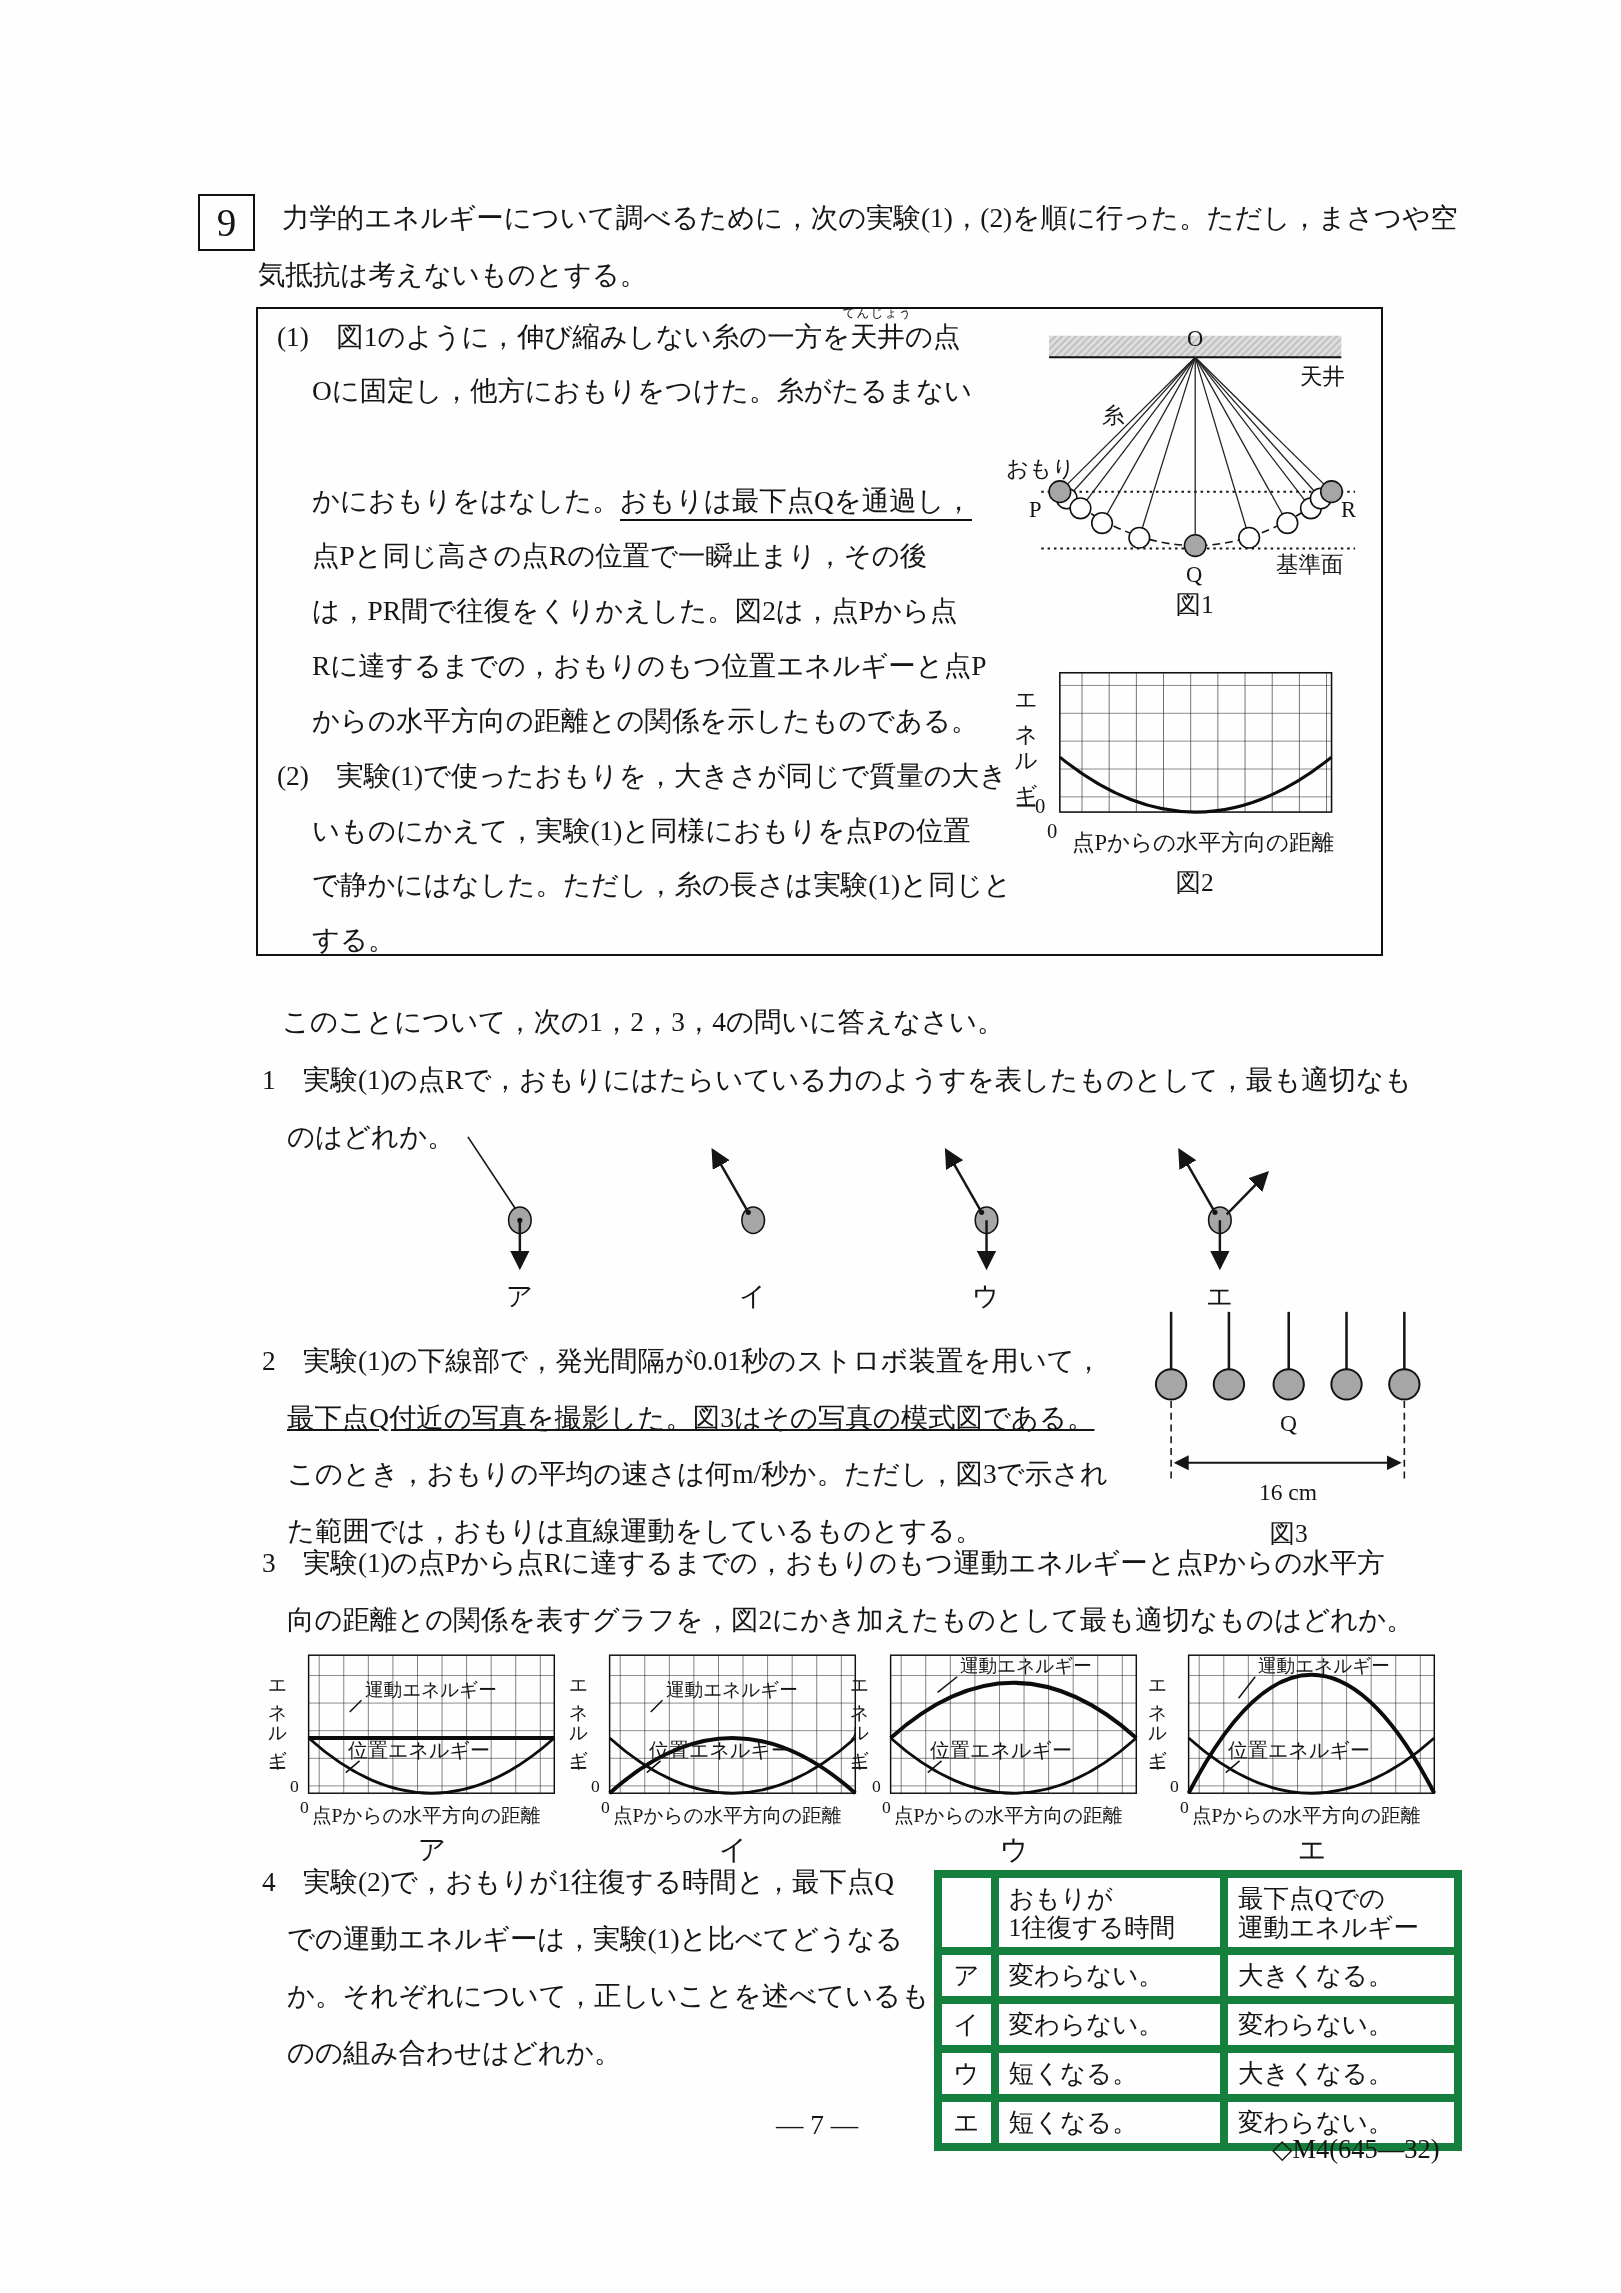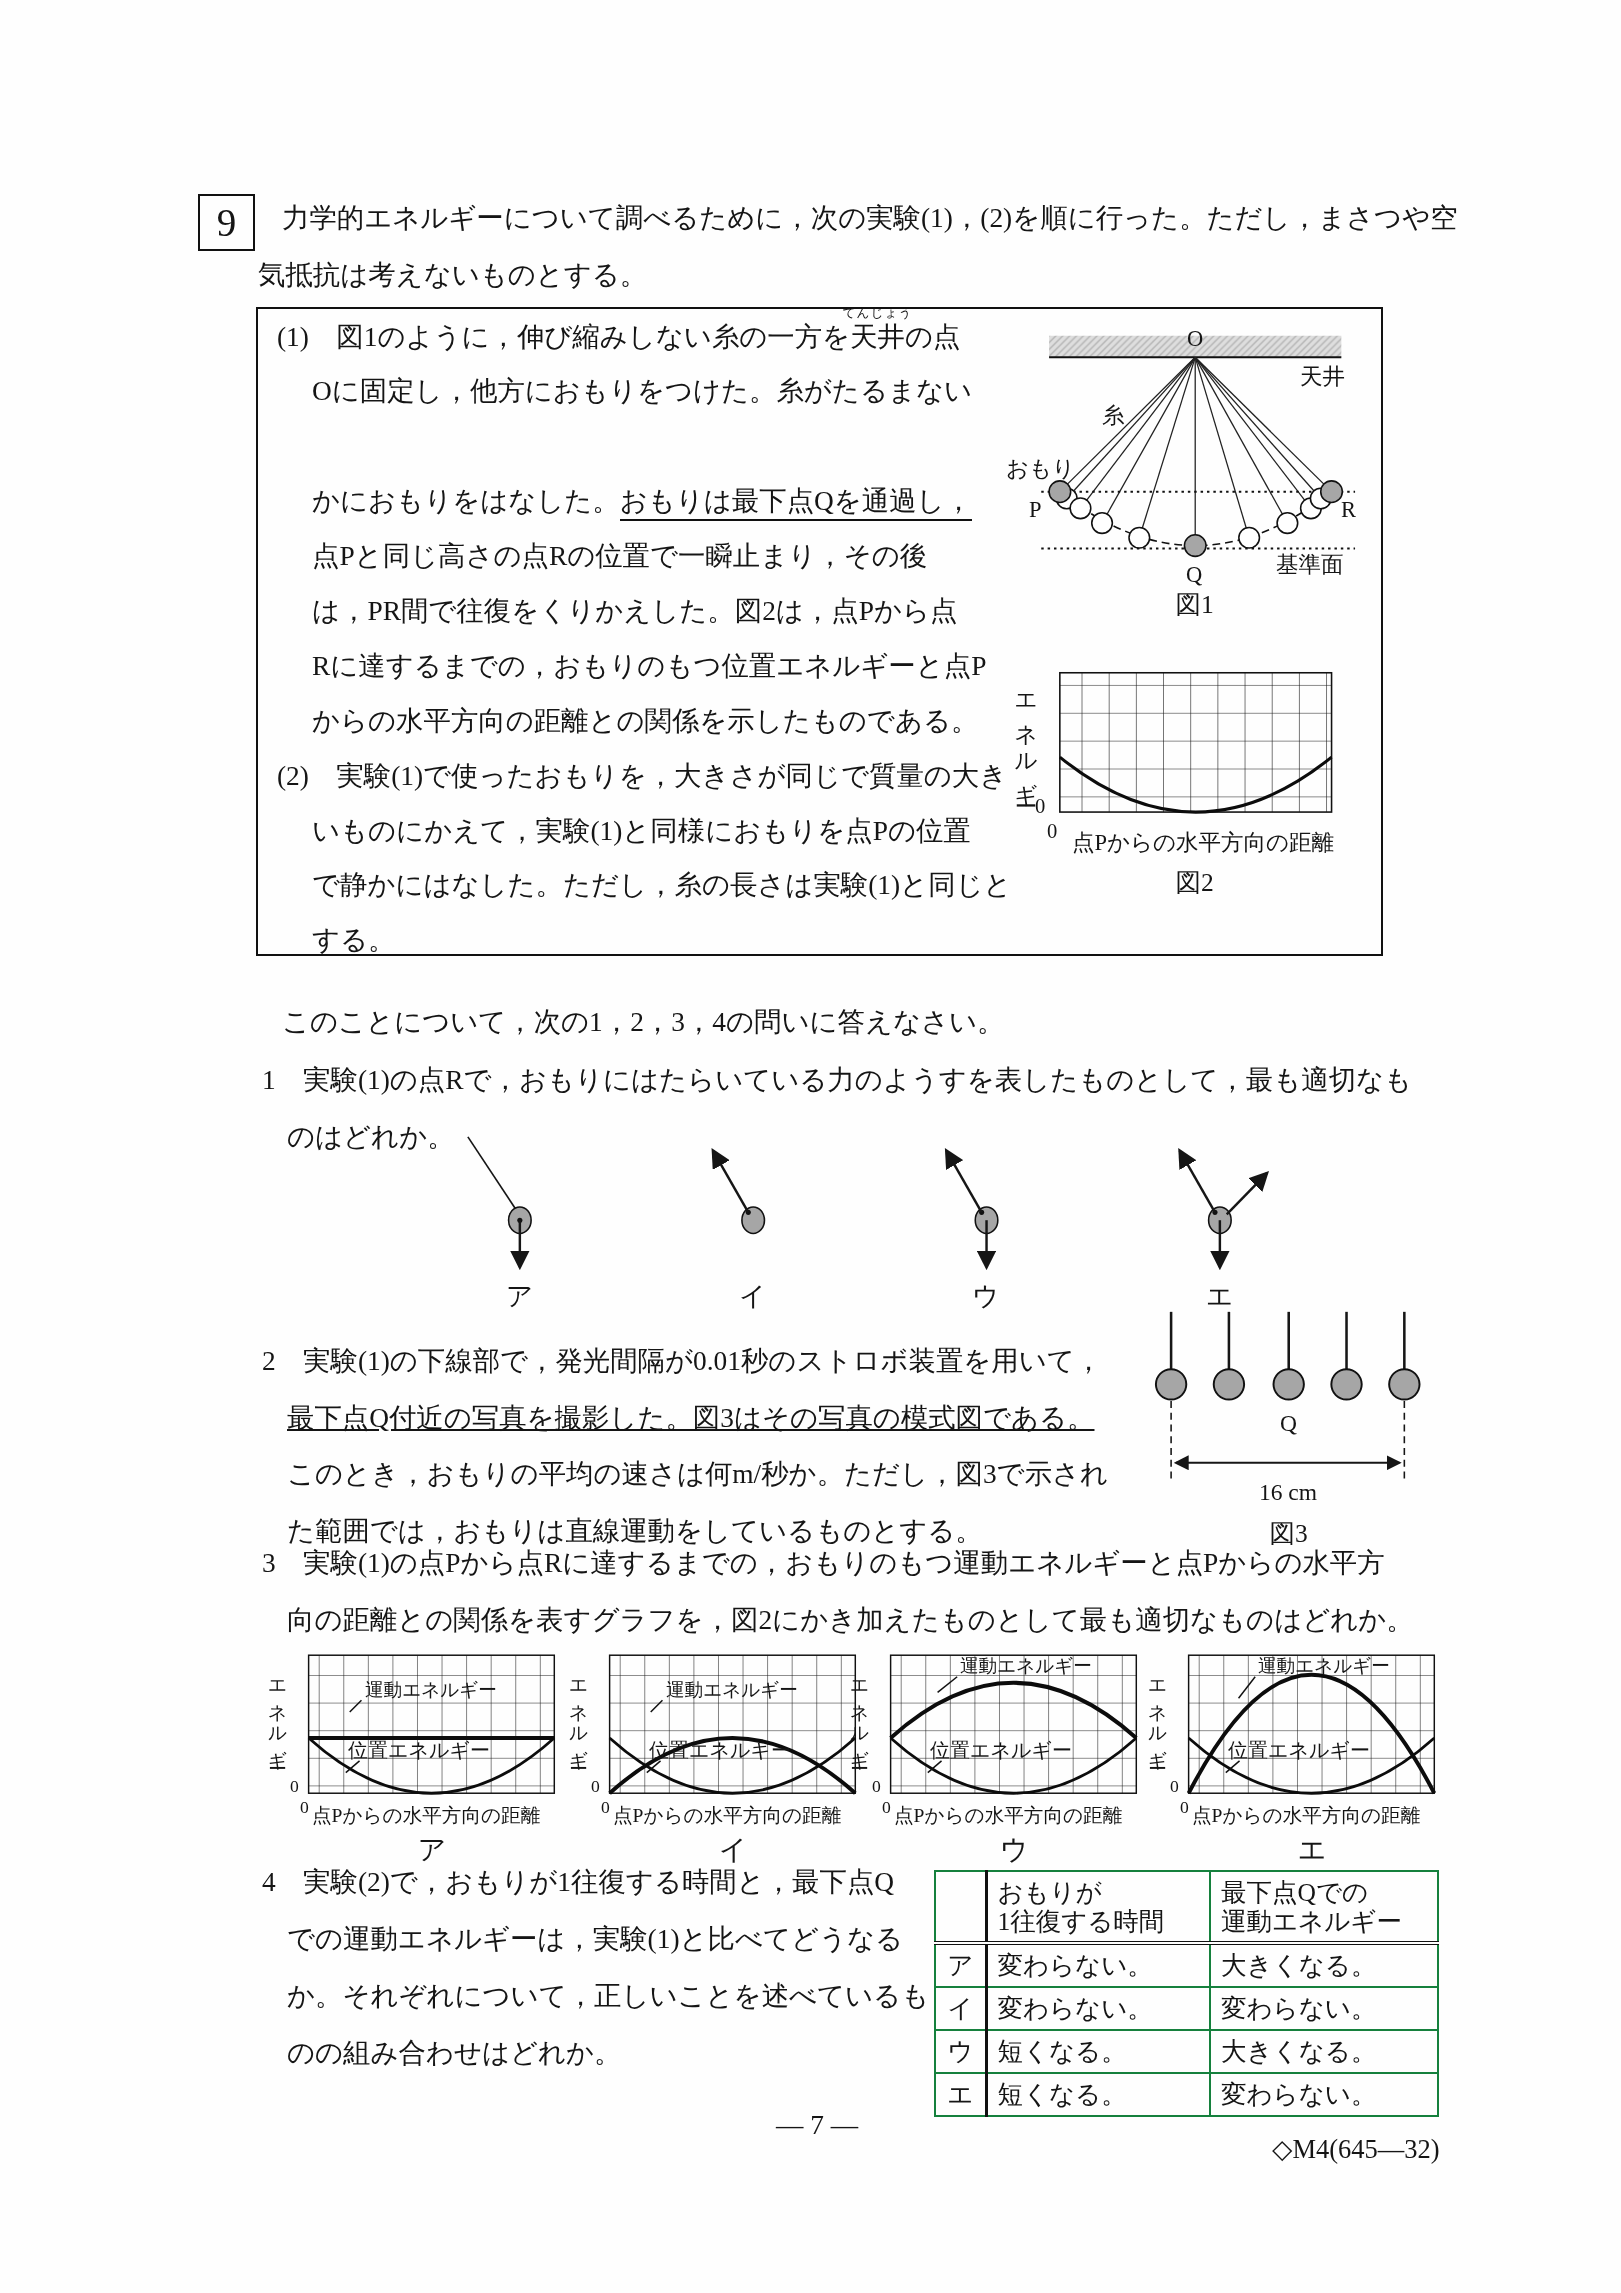--- a/index.html
+++ b/index.html
@@ -20,21 +20,21 @@
   .gwrap{position:absolute;width:323px;height:221px;}
   .gwrap .yl{position:absolute;left:19.6px;top:21.6px;font-size:18.6px;letter-spacing:1px;}
   .gwrap .z1{position:absolute;left:45px;top:129px;font-size:17.6px;}
   .gwrap .z2{position:absolute;left:55px;top:150px;font-size:17.6px;}
   .gwrap .xl{position:absolute;left:67px;top:155px;font-size:19.6px;white-space:nowrap;}
   .gwrap .opt{position:absolute;left:64px;top:184px;width:246px;text-align:center;font-size:28px;}
   .gwrap .kel{position:absolute;font-size:18.6px;white-space:nowrap;background:transparent;}
   .gwrap .pel{position:absolute;left:103px;top:90px;font-size:20px;white-space:nowrap;}
   table.q4{position:absolute;left:934px;top:1870px;border-collapse:collapse;table-layout:fixed;
            font-size:25.5px;}
-  table.q4 td{border:2px solid #15803d;padding:0 9.8px;height:41px;line-height:29px;}
+  table.q4 td{border:8px solid #15803d;padding:0 9.8px;height:41px;line-height:29px;}
   table.q4 td.k{width:33px;text-align:center;border-right:3.4px solid #111;padding:0 7.8px;}
   table.q4 td.c2{width:202px;}
   table.q4 td.c3{width:206px;}
   table.q4 tr.hd td{height:69px;border-bottom:4.9px double #111;}
   svg{position:absolute;overflow:visible;}
 </style>
 </head>
 <body>
 
 <div id="page">

